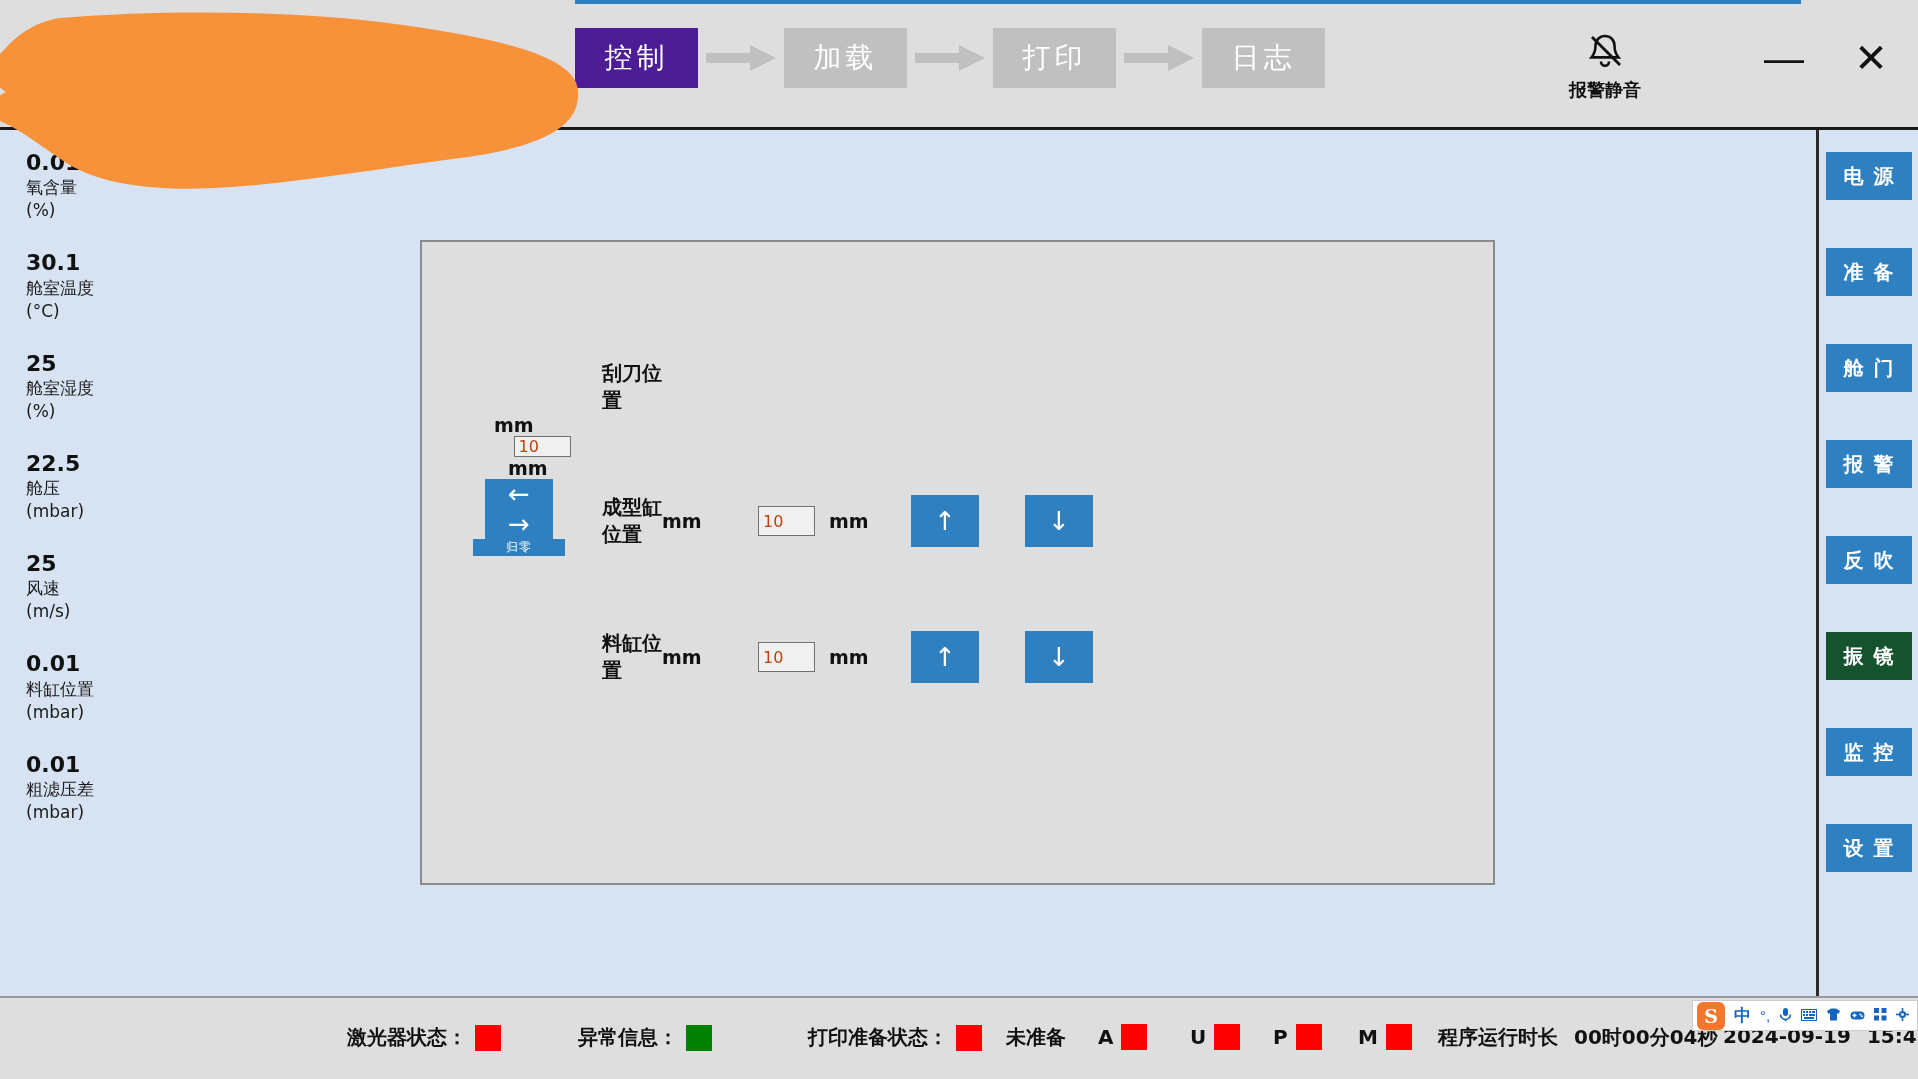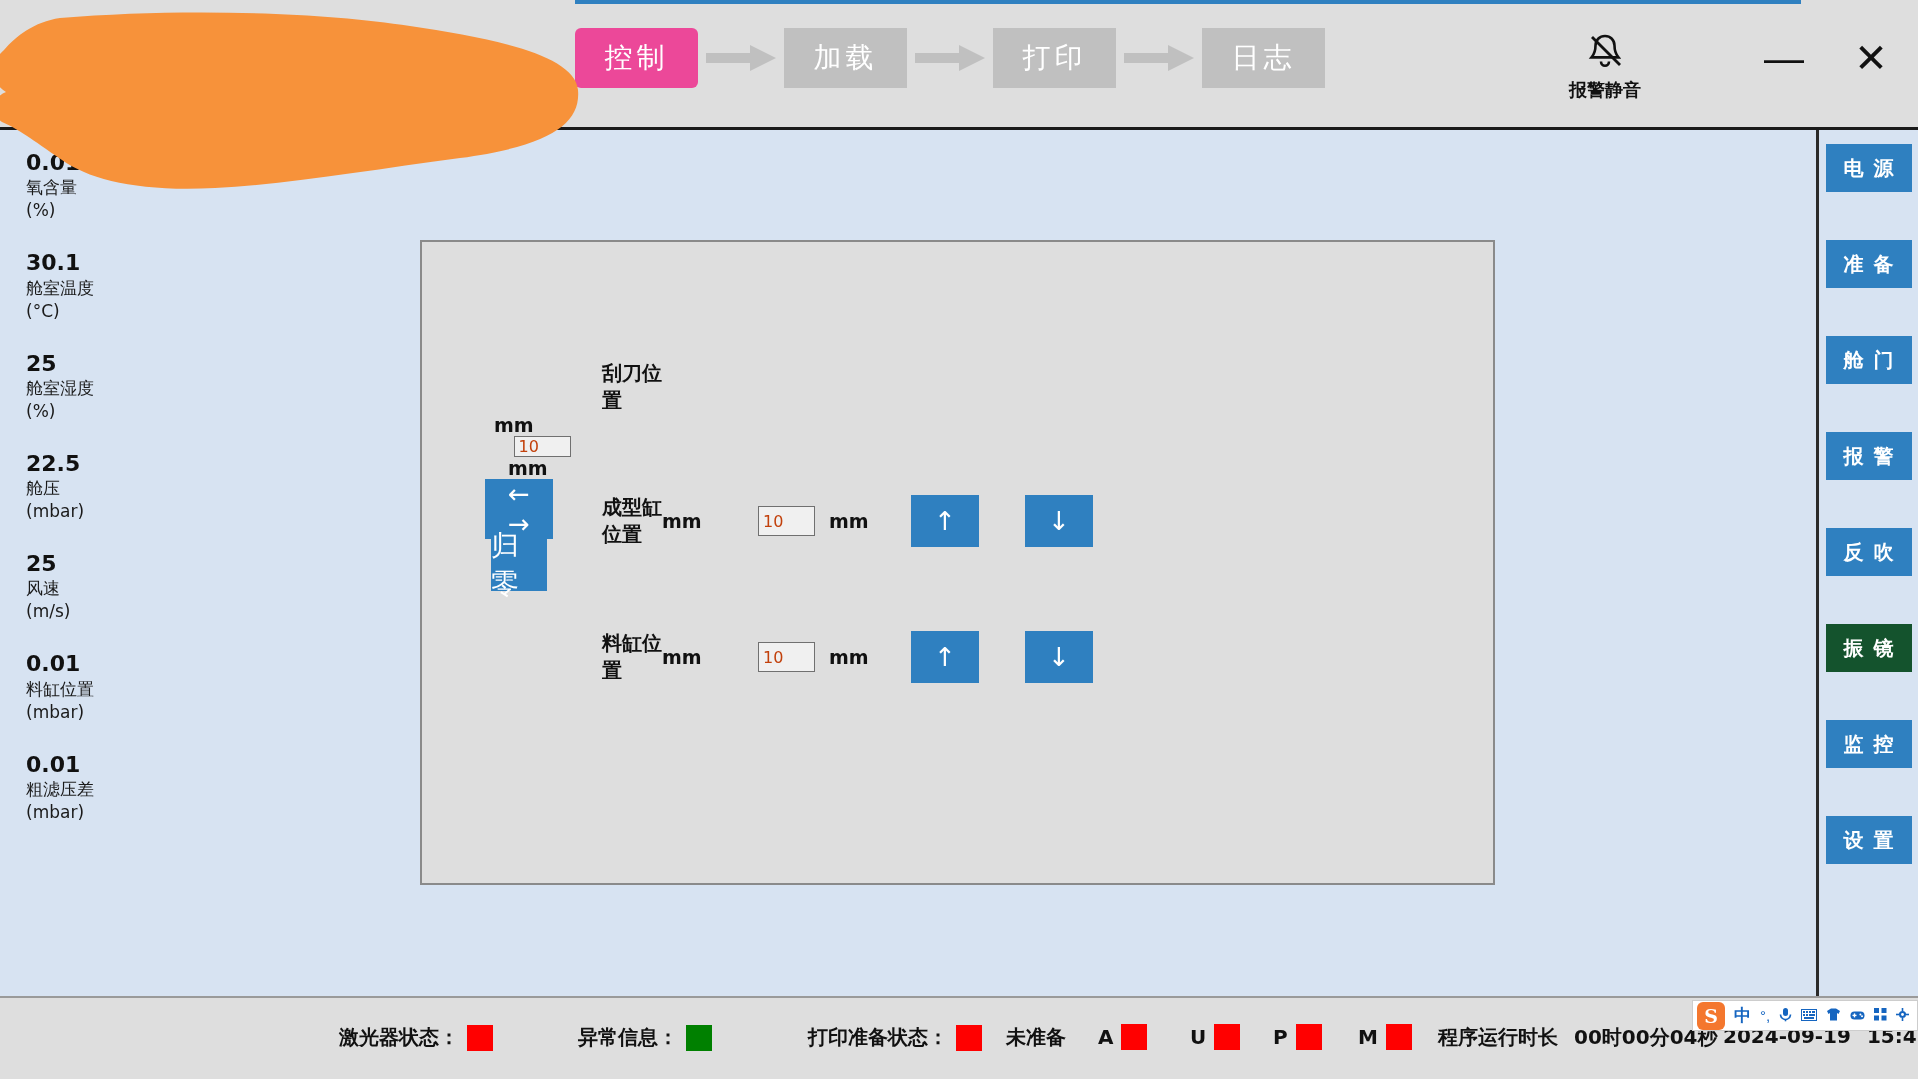--- a/index.html
+++ b/index.html
@@ -132,32 +132,32 @@
     font-size: 19px; color: #111; font-weight: bold;
     font-family: "DejaVu Sans", sans-serif;
   }
   .op-btn {
     width: 68px; height: 52px; margin-right: 46px;
     background: #2f80c0; color: #fff;
     display: flex; align-items: center; justify-content: center;
     font-size: 26px; cursor: pointer; user-select: none;
     font-family: "DejaVu Sans", sans-serif;
   }
-  .op-btn.wide { width: 56px; font-size: 28px; letter-spacing: 1px; }
+  .op-btn.wide { width: 92px; font-size: 12px; letter-spacing: 1px; }
 
   
   .right-rail {
     position: absolute; left: 1816px; top: 130px;
     width: 102px; height: 866px;
     background: #d7e3f2;
     border-left: 3px solid #2a2a2a;
     padding-top: 14px;
   }
   .rr-btn {
-    width: 86px; height: 48px; margin: 0 auto 48px auto;
+    width: 86px; height: 48px; margin: 8px auto 48px auto;
     background: #2f80c0; color: #fff;
     display: flex; align-items: center; justify-content: center;
     font-size: 20px; font-weight: bold; letter-spacing: 10px;
     text-indent: 10px;
     cursor: pointer; user-select: none;
     font-family: "DejaVu Sans", sans-serif;
   }
 
   
   .statusbar {
@@ -170,21 +170,21 @@
     position: absolute; top: 26px;
     display: flex; align-items: center;
     font-size: 20px; font-weight: bold; color: #111;
     font-family: "DejaVu Sans", sans-serif;
     white-space: nowrap;
   }
   .lamp {
     width: 26px; height: 26px; margin: 0 8px;
     display: inline-block;
   }
-  #sb-laser   { left: 339px; }
+  #sb-laser   { left: 347px; }
   #sb-fault   { left: 578px; }
   #sb-ready   { left: 808px; }
   #sb-a       { left: 1098px; }
   #sb-u       { left: 1190px; }
   #sb-p       { left: 1273px; }
   #sb-m       { left: 1358px; }
   #sb-runtime { left: 1438px; justify-content: flex-end; }
   #sb-datetime{ left: 1723px; }
   .sb-gap { display: inline-block; width: 16px; }
 
@@ -217,21 +217,21 @@
 </style>
 </head>
 <body>
 
 <div id="app">
 
   <div class="header">
     <div class="nav-strip" style="background: rgb(47, 128, 192);"></div>
 
     <div class="nav-wrap">
-      <div class="nav-tab active" style="background: #ec4899; border-radius: 6px;">控制</div>
+      <div class="nav-tab active" style="background: #4c1d95;">控制</div>
       <div class="nav-arrow">
         <svg width="70" height="26" viewBox="0 0 70 26" aria-hidden="true">
           <polygon points="0,8 44,8 44,0 70,13 44,26 44,18 0,18" fill="#c0c0c0"></polygon>
         </svg>
       </div>
       <div class="nav-tab" style="background: rgb(192, 192, 192);">加载</div>
       <div class="nav-arrow">
         <svg width="70" height="26" viewBox="0 0 70 26" aria-hidden="true">
           <polygon points="0,8 44,8 44,0 70,13 44,26 44,18 0,18" fill="#c0c0c0"></polygon>
         </svg>

